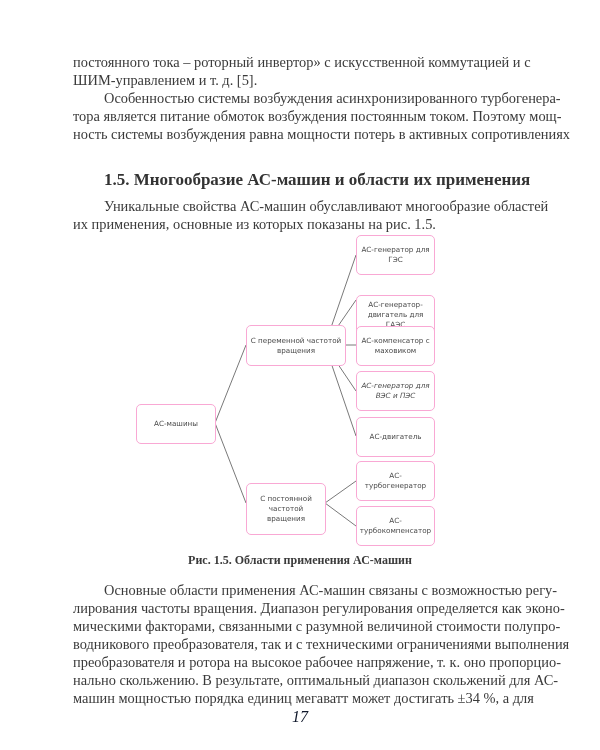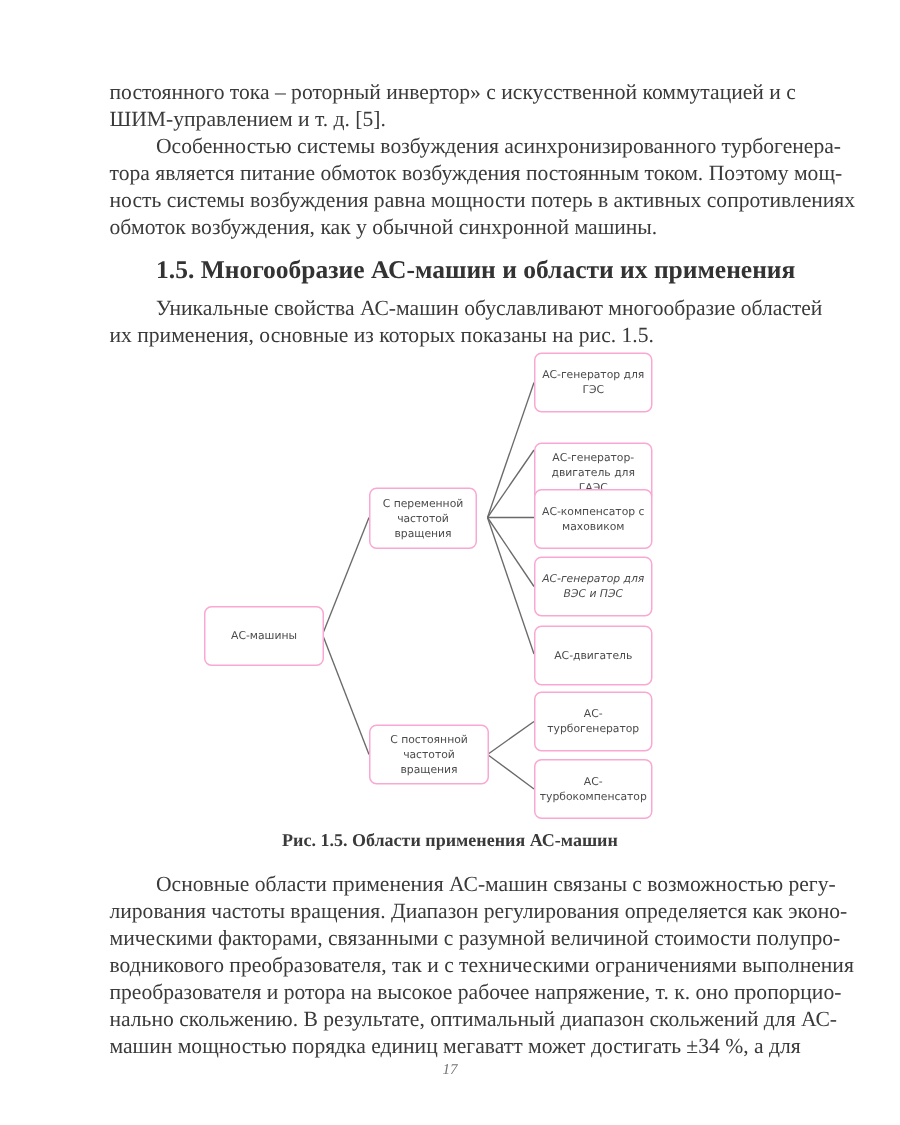--- a/index.html
+++ b/index.html
@@ -17,21 +17,21 @@
   .heading {
     position: absolute; left: 104px; top: 170px; font-size: 17px; font-weight: bold;
     color: #333; white-space: nowrap;
   }
   .caption {
     position: absolute; left: 0; width: 600px; top: 553px; text-align: center;
     font-size: 12px; font-weight: bold; color: #3a3a3a;
   }
   .pagenum {
     position: absolute; left: 0; width: 600px; top: 684px; text-align: center;
-    font-size: 10px; font-style: italic; color: #737373;
+    font-size: 16px; font-style: italic; color: #0f172a;
   }
   .diagram { position: absolute; left: 0; top: 0; width: 600px; height: 750px; }
   .box {
     position: absolute; border: 1px solid #f9a8d4; border-radius: 5px; background: #fff;
     display: flex; align-items: center; justify-content: center; text-align: center;
     font-family: "DejaVu Sans", "Liberation Sans", sans-serif; font-size: 7.2px; line-height: 10px;
     color: #4a4a4a; box-sizing: border-box; padding: 0 3px;
   }
   svg.links { position: absolute; left: 0; top: 0; }
 </style>
@@ -39,21 +39,20 @@
 <body>
 
 <div class="page">
 
   <div class="line" style="top:53px">постоянного тока – роторный инвертор» с искусственной коммутацией и с</div>
   <div class="line last" style="top:71px">ШИМ-управлением и т. д. [5].</div>
 
   <div class="line indent" style="top:89px">Особенностью системы возбуждения асинхронизированного турбогенера-</div>
   <div class="line" style="top:107px">тора является питание обмоток возбуждения постоянным током. Поэтому мощ-</div>
   <div class="line" style="top:125px">ность системы возбуждения равна мощности потерь в активных сопротивлениях</div>
-  <div class="line last" style="top:143px">обмоток возбуждения, как у обычной синхронной машины.</div>
 
   <div class="heading">1.5. Многообразие АС-машин и области их применения</div>
 
   <div class="line indent" style="top:197px">Уникальные свойства АС-машин обуславливают многообразие областей</div>
   <div class="line last" style="top:215px">их применения, основные из которых показаны на рис. 1.5.</div>
 
   <div class="diagram">
     <svg class="links" width="600" height="750">
       <g stroke="#6a6a6a" stroke-width="0.9" fill="none">
 
@@ -68,24 +67,24 @@
 
         <line x1="325" y1="503" x2="356" y2="481"></line>
         <line x1="325" y1="503" x2="356" y2="526"></line>
       </g>
     </svg>
 
     <div class="box" style="left:136px; top:404px; width:80px; height:40px;">
       <span>АС-машины</span>
     </div>
 
-    <div class="box" style="left:246px; top:325px; width:72px; height:41px;text-align:center;">
+    <div class="box" style="left:246px; top:325px; width:100px; height:41px;text-align:center;">
       <span>С переменной частотой вращения</span>
     </div>
-    <div class="box" style="left:246px; top:483px; width:80px; height:40px;">
+    <div class="box" style="left:246px; top:483px; width:80px; height:52px;">
       <span>С постоянной частотой вращения</span>
     </div>
 
     <div class="box" style="left:356px; top:235px; width:79px; height:40px;">
       <span>АС-генератор для ГЭС</span>
     </div>
     <div class="box" style="left:356px; top:295px; width:79px; height:40px;">
       <span>АС-генератор-двигатель для ГАЭС</span>
     </div>
     <div class="box" style="left:356px; top:326px; width:79px; height:40px;">

